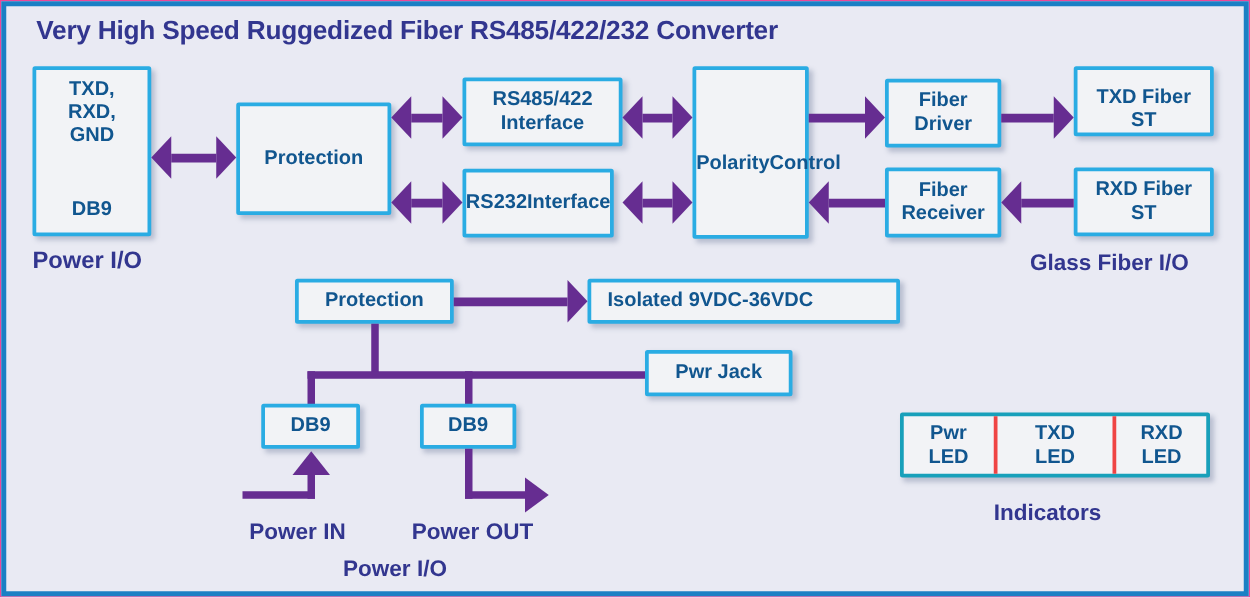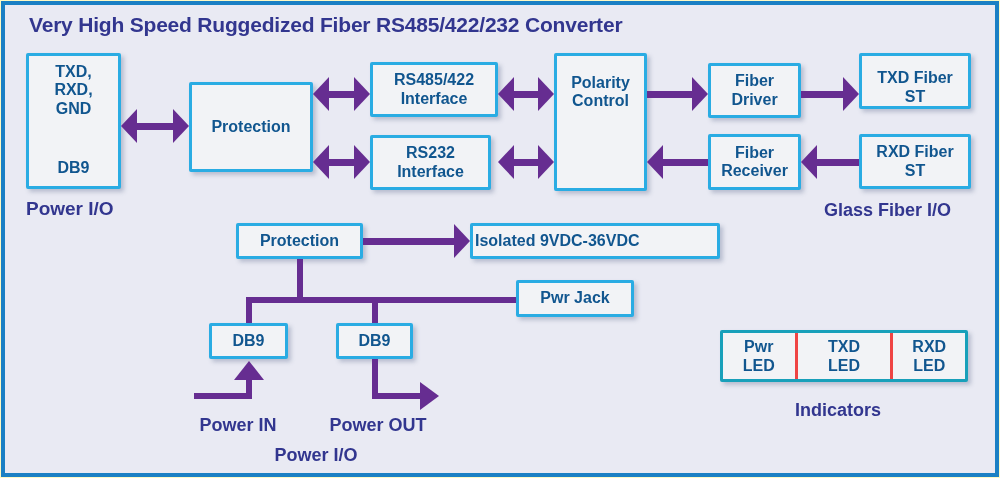--- a/index.html
+++ b/index.html
@@ -1,19 +1,19 @@
 <!DOCTYPE html>
 <html><head>
 <meta charset="utf-8">
 <style>
   html,body{margin:0;padding:0;background:#ffffff;}
   #canvas{
     position:relative;width:1000px;height:478px;
     font-family:"Liberation Sans",sans-serif;box-sizing:border-box;
-    background:#fef9c3;overflow:hidden;
+    background:#ec4899;overflow:hidden;
   }
   #frame{
     position:absolute;left:1px;top:1px;right:1px;bottom:1px;
     border:4px solid #1b80c4;background:#e9eaf3;box-sizing:border-box;
   }
   .abs{position:absolute;box-sizing:border-box;}
   .box{
     border:3px solid #2aace3;background:#f2f3f6;border-radius:2px;
     box-shadow:3px 3px 4px rgba(125,135,165,.45);
     color:#11568f;font-weight:bold;font-size:16px;line-height:1.15;
@@ -67,26 +67,26 @@
     </div>
     <div class="abs lbl" style="left:21px;top:193px;font-size:19px;">Power I/O</div>
 
     <div class="abs box" style="left:184px;top:77px;width:124px;height:90px;">Protection</div>
 
     <div class="abs box" style="left:365px;top:57px;width:128px;height:55px;flex-direction:column;">
       <span>RS485/422</span>
       <span>Interface</span>
     </div>
 
-    <div class="abs box" style="left:365px;top:130px;width:121px;height:55px;flex-direction:column;">
+    <div class="abs box" style="left:365px;top:130px;width:121px;height:55px;flex-direction:row;">
       <span>RS232</span>
       <span>Interface</span>
     </div>
 
-    <div class="abs box" style="left:549px;top:48px;width:93px;height:138px;flex-direction:column;justify-content:flex-start;padding-top:18px;">
+    <div class="abs box" style="left:549px;top:48px;width:93px;height:138px;flex-direction:row;justify-content:flex-start;padding-top:18px;">
       <span>Polarity</span>
       <span>Control</span>
     </div>
 
     <div class="abs box" style="left:703px;top:58px;width:93px;height:55px;flex-direction:column;">
       <span>Fiber</span>
       <span>Driver</span>
     </div>
 
     <div class="abs box" style="left:703px;top:129px;width:93px;height:56px;flex-direction:column;">
@@ -143,21 +143,21 @@
       <i class="ah l"></i>
         <i class="shaft"></i>
     </div>
     <div class="abs arrow" style="left:796px;top:140px;width:58px;height:34px;">
       <i class="ah l"></i>
         <i class="shaft"></i>
     </div>
 
     <div class="abs box" style="left:231px;top:218px;width:127px;height:36px;">Protection</div>
 
-    <div class="abs box" style="left:465px;top:218px;width:250px;height:36px;justify-content:flex-start;padding-left:2px;">Isolated 9VDC-36VDC</div>
+    <div class="abs box" style="left:465px;top:218px;width:250px;height:36px;justify-content:flex-start;padding-left:13px;">Isolated 9VDC-36VDC</div>
 
     <div class="abs arrow" style="left:358px;top:219px;width:107px;height:34px;">
       <i class="shaft"></i>
         <i class="ah r"></i>
     </div>
 
     <div class="abs box" style="left:511px;top:275px;width:118px;height:37px;">Pwr Jack</div>
 
     <div class="abs vline" style="left:292px;top:254px;width:6px;height:41px;"></div>
     <div class="abs hline" style="left:241px;top:292px;width:270px;height:6px;"></div>

